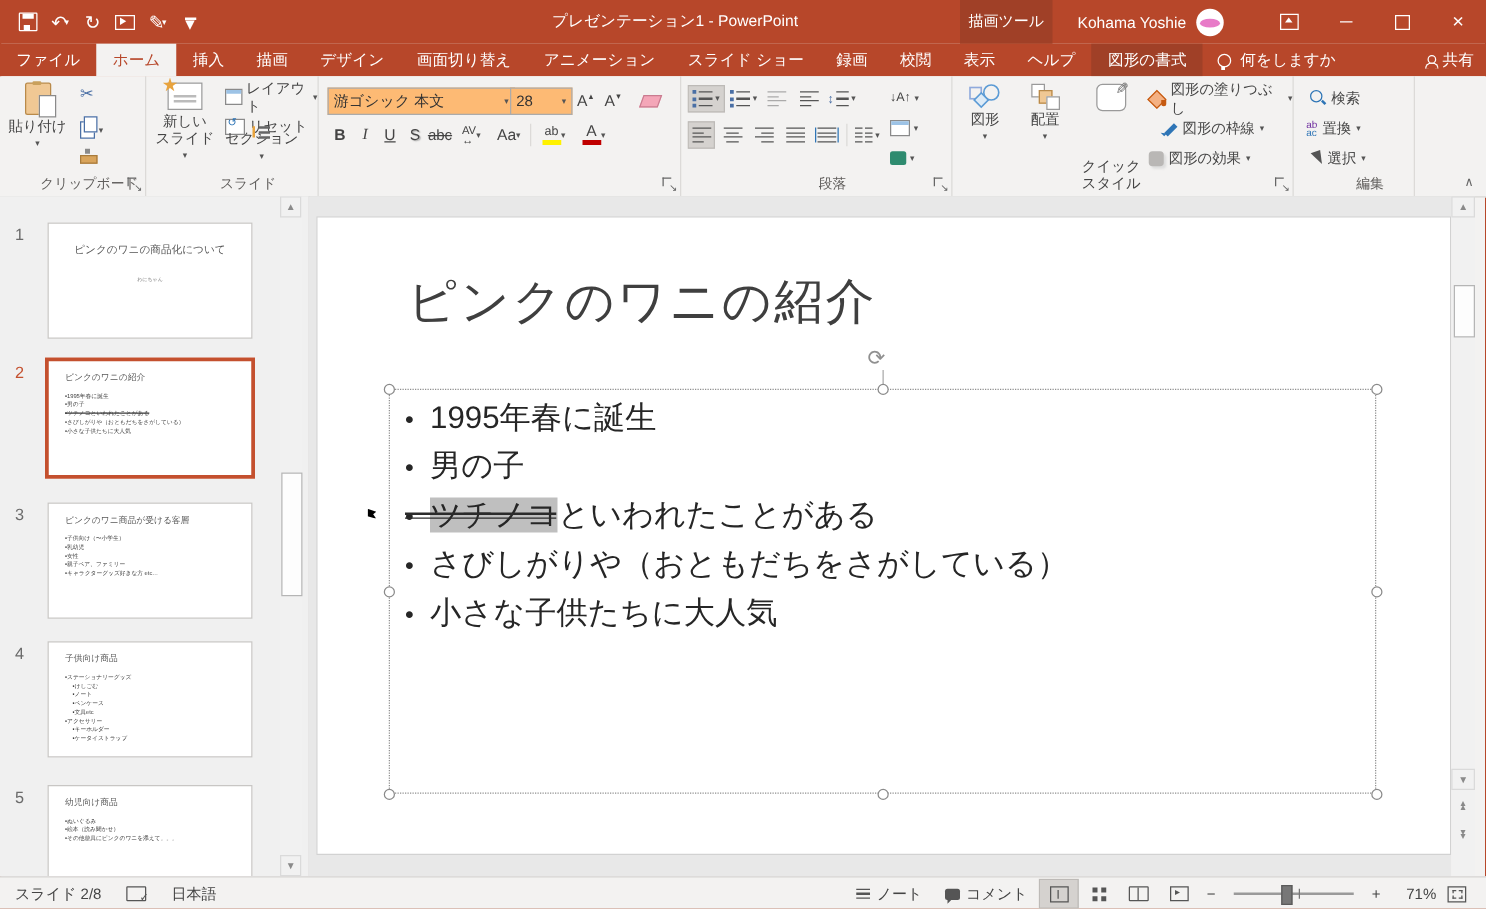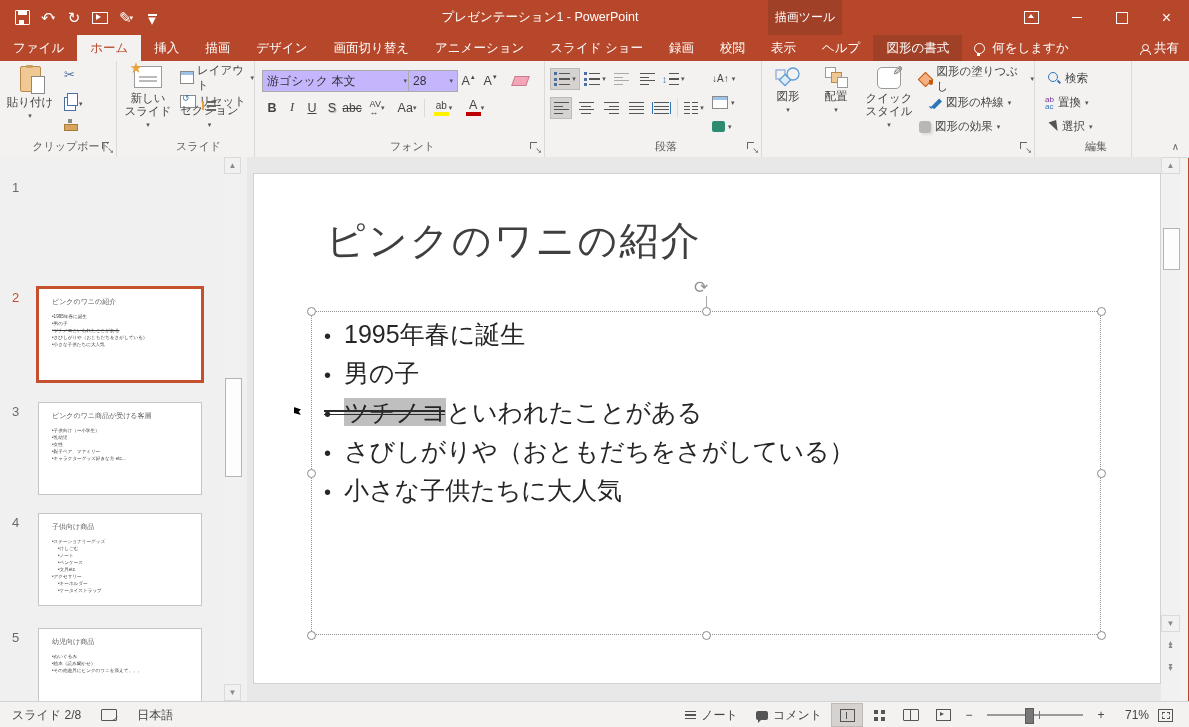--- a/index.html
+++ b/index.html
@@ -68,21 +68,21 @@
   .star{position:absolute;left:-5px;top:-5px;width:12px;height:12px;background:#E8A33D;
         clip-path:polygon(50% 0,61% 35%,98% 35%,68% 57%,79% 91%,50% 70%,21% 91%,32% 57%,2% 35%,39% 35%);}
   .layic{width:14px;height:11px;border:1px solid #8a8a8a;position:relative;background:#fff;}
   .layic::before{content:"";position:absolute;left:0;right:0;top:0;height:3px;background:#9DC3E6;}
   .resic{width:14px;height:11px;border:1px solid #8a8a8a;background:#fff;position:relative;}
   .resic::after{content:"\21BA";position:absolute;left:1px;top:-3px;font-size:9px;color:#2E75B6;}
   .secic{width:14px;height:11px;position:relative;}
   .secic::before{content:"";position:absolute;left:0;top:1px;width:3px;height:9px;border-left:2px solid #E8A33D;}
   .secic::after{content:"";position:absolute;left:5px;top:1px;width:9px;height:1.5px;background:#666;box-shadow:0 4px 0 #666,0 8px 0 #666;}
   
-  .combo{background:#c4b5fd;border:1px solid #ABABAB;height:20px;display:flex;align-items:center;padding:0 4px;font-size:12px;color:#333;justify-content:space-between;}
+  .combo{background:#fdba74;border:1px solid #ABABAB;height:20px;display:flex;align-items:center;padding:0 4px;font-size:12px;color:#333;justify-content:space-between;}
   .fbtn{min-width:20px;height:21px;display:flex;align-items:center;justify-content:center;font-size:12.5px;color:#444;}
   .fbtn .sup{font-size:7px;margin-left:1px;margin-top:-8px;}
   .eraser{width:13px;height:8px;background:#F4A6B8;border:1px solid #C97C90;transform:skewX(-20deg);}
   .barunder{display:flex;flex-direction:column;align-items:center;line-height:11px;}
   .barunder b{width:15px;height:4px;display:block;margin-top:1px;}
   
   .lines{display:flex;flex-direction:column;justify-content:space-between;height:12px;width:15px;}
   .lines i{height:1.4px;background:#555;display:block;width:100%;}
   .lines.alt i:nth-child(even){width:62%;}
   .lines.left{align-items:flex-start;}.lines.center{align-items:center;}.lines.right{align-items:flex-end;}
@@ -184,20 +184,24 @@
       <div class="qbtn">
           <span class="qscreen"></span>
         </div>
       <div class="qbtn">✎<span class="qdd">▾</span></div>
       <div class="qbtn">
           <span class="qmore"><b></b>▾</span>
         </div>
     </div>
     <div class="win-title">プレゼンテーション1 - PowerPoint</div>
     <div class="ctx-tool">描画ツール</div>
+    <div class="user-chip">
+      <span>Kohama Yoshie</span>
+      <span class="avatar"></span>
+    </div>
     <div class="winctl" style="left:1009px;">
         <span class="ribopt"></span>
       </div>
     <div class="winctl" style="left:1054px;">
         <span class="minbar"></span>
       </div>
     <div class="winctl" style="left:1099px;">
         <span class="maxbox"></span>
       </div>
     <div class="winctl closex" style="left:1144px;">×</div>
@@ -306,21 +310,20 @@
             <span class="ddv">▾</span>
           </div>
         <div class="fbtn" style="width:32px;">
             <span class="barunder">
               <span>A</span>
               <b style="background:#C00000;"></b>
             </span>
             <span class="ddv">▾</span>
           </div>
       </div>
-      <div class="gl">フォント</div>
       <div class="dlg"></div>
     </div>
 
     <div class="rgroup" style="left:544px;width:217px;">
       <div class="abs" style="left:6px;top:7px;display:flex;align-items:center;gap:4px;">
         <div class="pbtn sel" style="padding:0 4px;">
           <span class="blt">
               <s>
                 <b></b>
               </s>
@@ -461,21 +464,21 @@
       </div>
       <div class="bigbtn" style="left:54px;top:6px;width:42px;">
         <span style="position:relative;width:22px;height:20px;">
           <span style="position:absolute;left:0;top:0;width:9px;height:9px;background:#fff;border:1px solid #9a9a9a;"></span>
           <span style="position:absolute;left:6px;top:5px;width:9px;height:9px;background:#F0C894;border:1px solid #B98A4A;"></span>
           <span style="position:absolute;left:12px;top:10px;width:9px;height:9px;background:#fff;border:1px solid #9a9a9a;"></span>
         </span>
         <span style="margin-top:3px;">配置</span>
         <span class="ddv">▾</span>
       </div>
-      <div class="bigbtn" style="left:102px;top:6px;width:52px;">
+      <div class="bigbtn" style="left:102px;top:6px;width:52px;gap:36px;">
         <span class="qstyle"></span>
         <span style="margin-top:3px;width:50px;">クイック スタイル</span>
         <span class="ddv">▾</span>
       </div>
       <div class="abs dlabel" style="left:158px;top:7px;">
           <span class="bucket"></span>
           <span>図形の塗りつぶし</span>
           <span class="ddv">▾</span>
         </div>
       <div class="abs dlabel" style="left:168px;top:31px;">
@@ -507,20 +510,24 @@
           <span class="ddv">▾</span>
         </div>
       <div class="gl">編集</div>
     </div>
 
     <div class="collapse">∧</div>
   </div>
 
   <div class="panel">
     <div class="tnum" style="top:23px;">1</div>
+    <div class="thumb" style="top:21px;">
+      <div class="ttitle1">ピンクのワニの商品化について</div>
+      <div class="tsub1">わにちゃん</div>
+    </div>
 
     <div class="tnum selected" style="top:133px;">2</div>
     <div class="thumb selected" style="top:131px;">
       <div class="tt">ピンクのワニの紹介</div>
       <div class="tb">
         <div>1995年春に誕生</div>
         <div>男の子</div>
         <div class="strk">ツチノコといわれたことがある</div>
         <div>さびしがりや（おともだちをさがしている）</div>
         <div>小さな子供たちに大人気</div>

